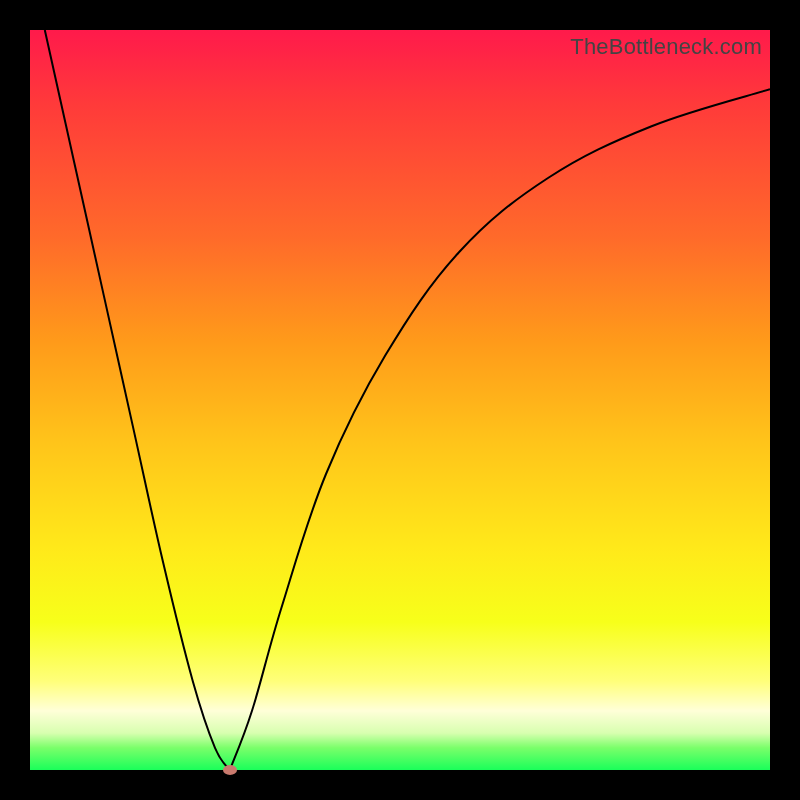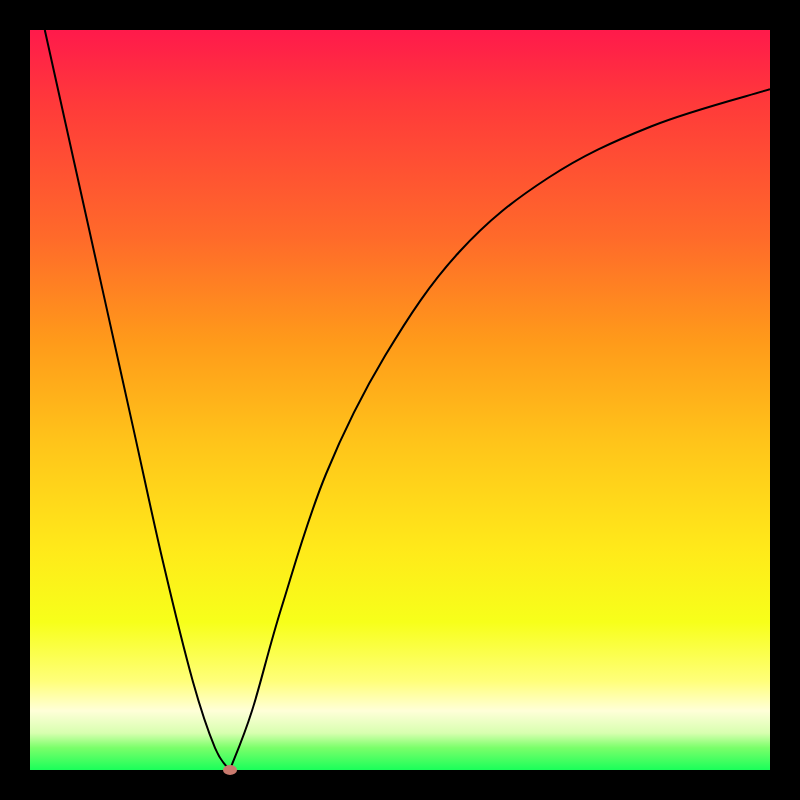--- a/index.html
+++ b/index.html
@@ -60,19 +60,20 @@
     border-radius: 50%;
     background: #c97a6e;
     transform: translate(-50%, -50%);
   }
 </style>
 </head>
 <body>
 
 <div class="outer">
   <div class="plot-area">
+    <div class="watermark">TheBottleneck.com</div>
     <svg class="curve" viewBox="0 0 740 740" preserveAspectRatio="none">
       <path fill="none" stroke="#000000" stroke-width="2" d="M 14.8 0 C 20.128 23.976000000000006 33.744 85.24800000000005 44.4 133.20000000000005 C 55.056 181.15200000000004 63.344 218.44799999999998 74 266.4 C 84.656 314.352 92.94400000000002 351.64799999999997 103.60000000000001 399.59999999999997 C 114.256 447.55199999999996 122.54399999999998 487.51199999999994 133.2 532.8 C 143.856 578.088 153.476 617.9000000000001 162.8 651.2 C 172.12400000000002 684.5 178.34 701.8159999999999 185 717.8 C 191.66 733.784 197.136 736.004 199.8 740"></path>
       <path fill="none" stroke="#000000" stroke-width="2" d="M 199.8 740 C 203.79600000000002 729.3439999999999 212.676 710.1039999999999 222 680.8 C 231.324 651.496 238.28000000000003 619.8240000000001 251.60000000000002 577.2 C 264.92 534.576 277.35200000000003 489.288 296 444 C 314.64799999999997 398.712 331.224 365.55999999999995 355.2 325.59999999999997 C 379.176 285.64 399.89599999999996 253.968 429.2 222 C 458.504 190.032 483.368 170.644 518 148 C 552.6320000000001 125.35600000000001 581.64 112.18400000000005 621.6 96.20000000000005 C 661.5600000000001 80.21600000000004 718.688 65.85999999999996 740 59.19999999999993"></path>
     </svg>
     <div class="minimum-marker" style="left: 199.8px; top: 740px; background: rgb(201, 122, 110);"></div>
   </div>
 </div>
 
 </body></html>

